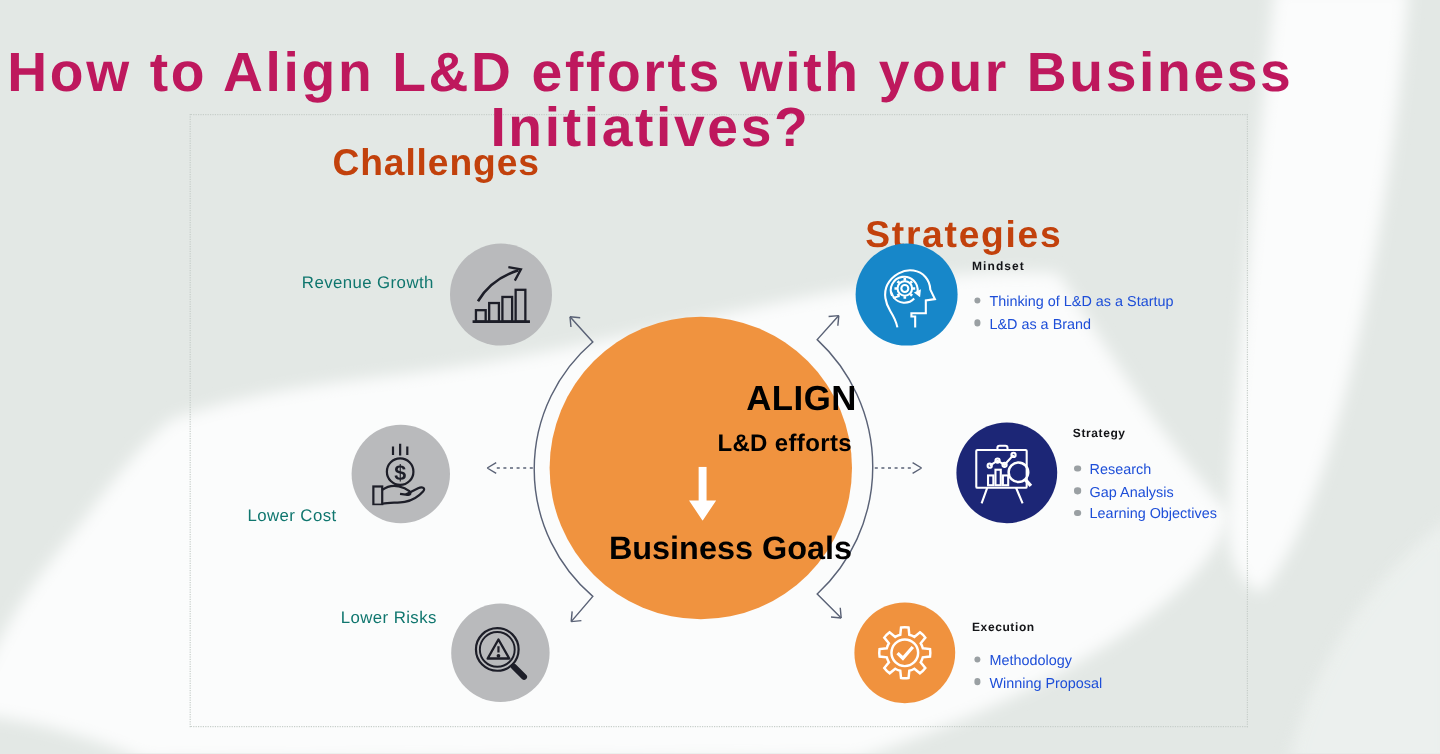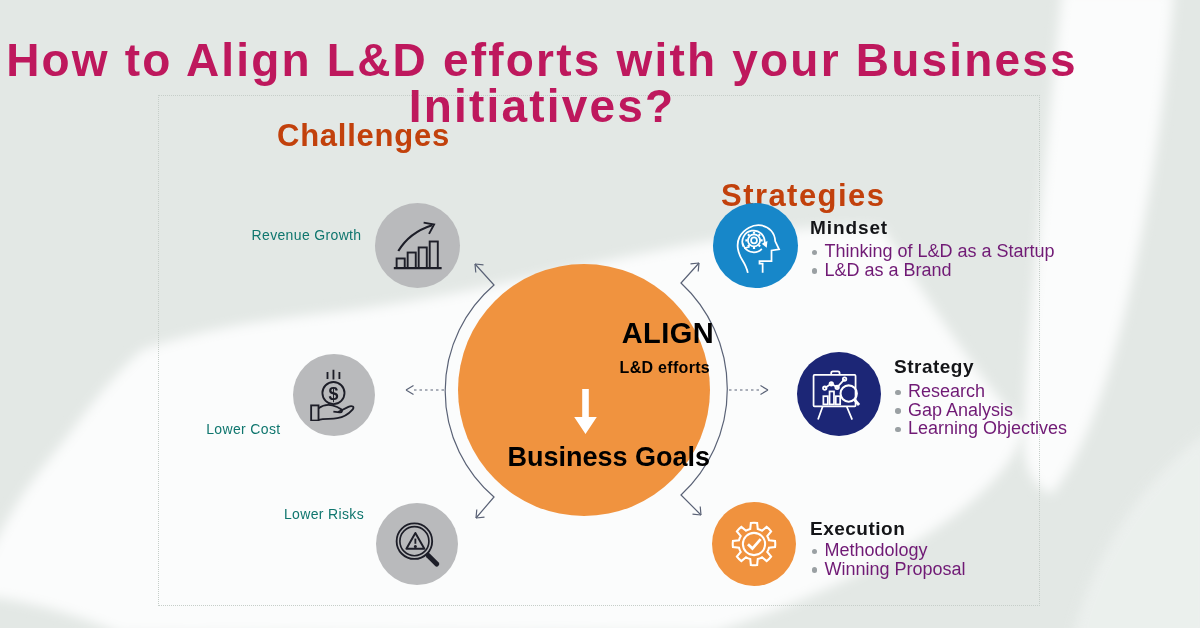--- a/index.html
+++ b/index.html
@@ -7,22 +7,22 @@
        background:#e3e8e5;font-family:"Liberation Sans",sans-serif;}
   .abs{position:absolute;}
   #box{left:158px;top:95px;width:882px;height:511px;
        border:1px dotted #c6cec9;box-sizing:border-box;}
   #title{left:0;top:36.5px;width:1084px;text-align:center;
          font-size:46px;font-weight:bold;color:#be185d;line-height:1;letter-spacing:2.2px;}
   .h2{font-size:31px;font-weight:bold;color:#c2410c;line-height:1;letter-spacing:0.2px;}
   .lbl{font-size:14px;font-weight:normal;color:#0f766e;line-height:1;text-align:right;letter-spacing:0.35px;}
   .circ{border-radius:50%;display:flex;align-items:center;justify-content:center;}
   .gray{background:#b9babc;}
-  .rtitle{font-size:19px;font-weight:bold;color:#141518;line-height:1;letter-spacing:0.5px;}
-  .bul{font-size:18px;color:#701a75;line-height:18.6px;}
+  .rtitle{font-size:10px;font-weight:bold;color:#141518;line-height:1;letter-spacing:0.5px;}
+  .bul{font-size:12px;color:#1d4ed8;line-height:18.6px;}
   .bul .dot{display:inline-block;width:5.5px;height:5.5px;border-radius:50%;background:#9aa0a3;
         margin-right:7.5px;position:relative;top:-2px;left:0;}
   #ccirc{left:458px;top:264px;width:252px;height:252px;border-radius:50%;background:#f0933f;}
   .ctxt{width:252px;text-align:right;color:#000000;font-weight:bold;position:absolute;line-height:1;}
 </style>
 </head>
 <body>
 
 <svg class="abs" width="1200" height="628" style="left:0;top:0">
   <defs>
@@ -56,21 +56,21 @@
   <path d="M699,263 L690.5,263.8 M699,263 L698.2,271.5"></path>
   <path d="M701,515 L692.5,514.2 M701,515 L700.2,506.5"></path>
   <path d="M444,390 L412,390" stroke-dasharray="2.5,3"></path>
   <path d="M406,390 L413.5,385.6 M406,390 L413.5,394.4"></path>
   <path d="M729,390 L762,390" stroke-dasharray="2.5,3"></path>
   <path d="M768,390 L760.5,385.6 M768,390 L760.5,394.4"></path>
 </svg>
 
 <div id="ccirc" class="abs"></div>
 <div class="ctxt" style="left:462px;top:318.5px;font-size:29px;letter-spacing:0.4px;">ALIGN</div>
-<div class="ctxt" style="left:458px;top:360px;font-size:16px;letter-spacing:0.3px;">L&amp;D efforts</div>
+<div class="ctxt" style="left:458px;top:360px;font-size:20px;letter-spacing:0.3px;">L&amp;D efforts</div>
 <svg class="abs" style="left:574px;top:389px" width="23" height="45" viewBox="0 0 23 45">
   <path fill="#fff" d="M8.2,0 h6.6 v28 h8 L11.5,45 L0.2,28 h8 Z"></path>
 </svg>
 <div class="ctxt" style="left:458px;top:444px;font-size:27px;">Business Goals</div>
 
 <div class="lbl abs" style="left:161.5px;top:228px;width:200px;">Revenue Growth</div>
 <div class="lbl abs" style="left:80.5px;top:390px;width:200px;margin-top:32px;">Lower Cost</div>
 <div class="lbl abs" style="left:164px;top:507px;width:200px;">Lower Risks</div>
 
 <div class="circ gray abs" style="left:375px;top:203px;width:85px;height:85px;">

